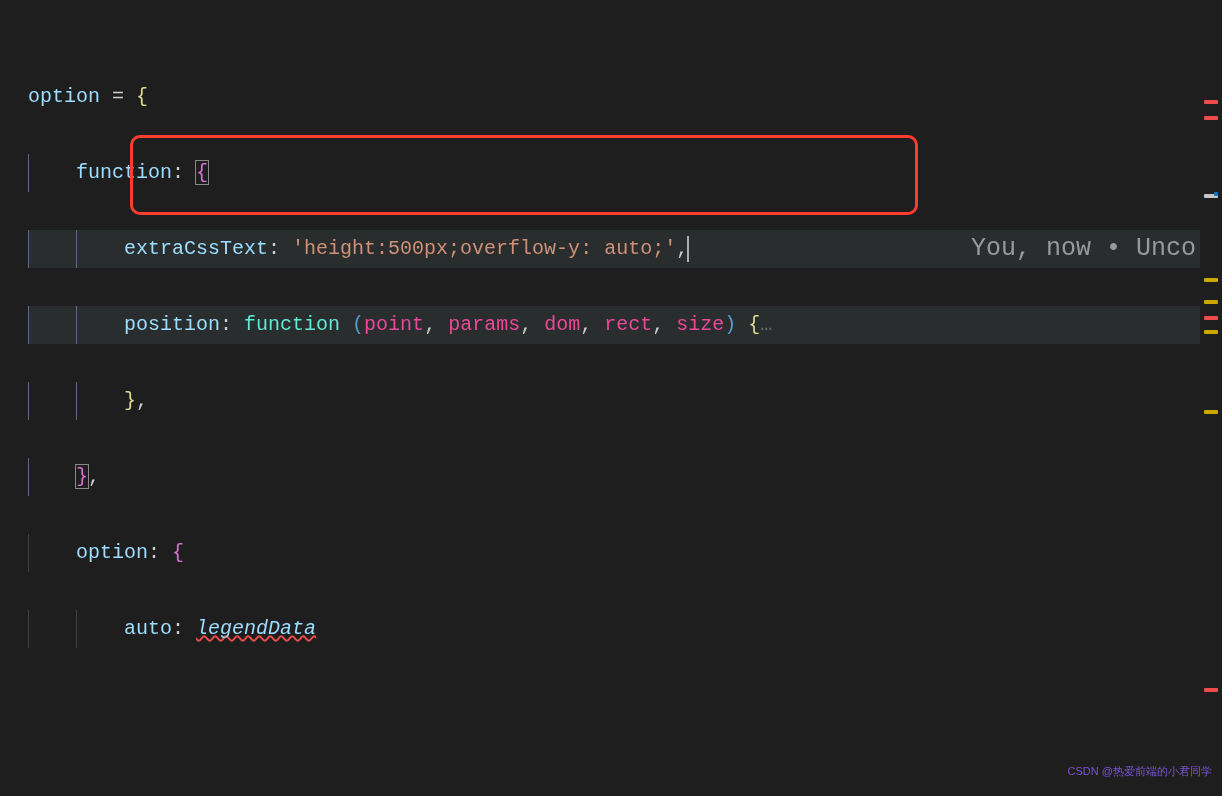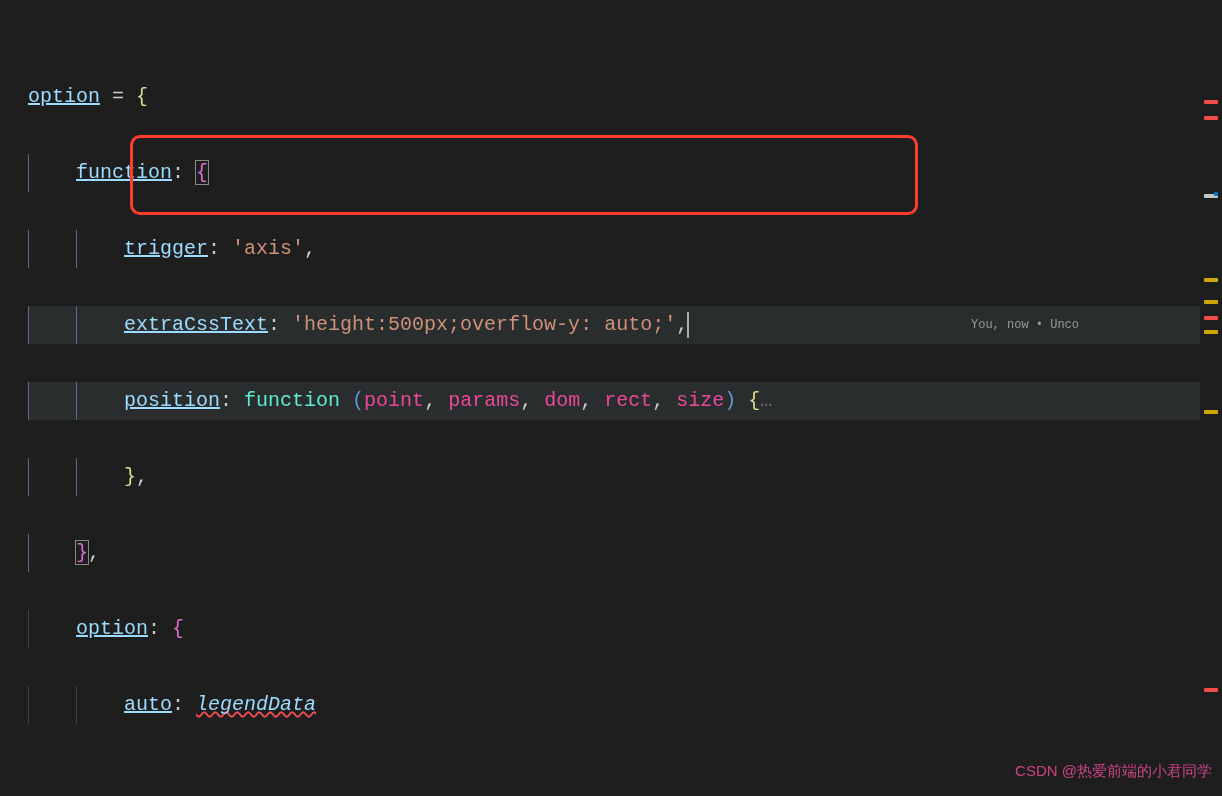--- a/index.html
+++ b/index.html
@@ -15,21 +15,21 @@
     position: relative;
   }
   .code-area {
     padding: 2px 0 0 28px;
     white-space: pre;
   }
   .line { display: block; white-space: pre; position: relative; }
   .hl-line {
     background: #2a2d2e;
   }
-  .tok-variable { color: #9cdcfe; text-decoration: underline; }
+  .tok-variable { color: #9cdcfe; }
   .tok-punct    { color: #cccccc; }
   .tok-brace    { color: #da70d6; }
   .tok-brace-y  { color: #dcdc8a; }
   .tok-brace-b  { color: #569cd6; }
   .tok-string   { color: #ce9178; }
   .tok-keyword  { color: #5eead4; }
   .tok-param    { color: #ec4899; }
   .tok-const    { color: #569cd6; }
   .tok-comment  { color: #6a6a6a; }
   .underline-squiggle {
@@ -58,29 +58,29 @@
   .cursor {
     display: inline-block;
     width: 2px;
     height: 26px;
     background: #aeafad;
     vertical-align: middle;
     margin: 0 -1px;
   }
   .codelens {
     color: #999999;
-    font-size: 12px;
+    font-size: 25px;
     position: absolute;
   }
   .watermark {
     position: absolute;
     right: 10px;
     bottom: 6px;
-    color: #ec4899;
-    font-size: 15px;
+    color: #8b5cf6;
+    font-size: 11px;
     font-family: sans-serif;
     opacity: 0.85;
   }
   .minimap {
     position: absolute;
     top: 0; right: 0; bottom: 0;
     width: 22px;
     background: #1e1e1e;
   }
   .minimap .mark { position: absolute; right: 4px; width: 14px; height: 4px; border-radius: 1px; }
@@ -89,21 +89,20 @@
   .mark-blue   { background: #007acc; }
   .mark-cursor { background: #c6c6c6; width: 22px; right: 0; height: 3px; }
 </style>
 </head>
 <body>
 
 <div class="code-area">
 
 <span class="line"><span class="tok-variable">option</span><span class="tok-punct"> = </span><span class="tok-brace-y">{</span></span>
 <span class="line"><span class="guide guide-active" style="left:0px"></span>    <span class="tok-variable">function</span><span class="tok-punct">:</span> <span class="tok-brace bracket-box">{</span></span>
-<span class="line"><span class="guide guide-active" style="left:0px"></span><span class="guide guide-active" style="left:48px"></span>        <span class="tok-variable">trigger</span><span class="tok-punct">:</span> <span class="tok-string">'axis'</span><span class="tok-punct">,</span></span>
 <span class="line hl-line"><span class="guide guide-active" style="left:0px"></span><span class="guide guide-active" style="left:48px"></span>        <span class="tok-variable">extraCssText</span><span class="tok-punct">:</span> <span class="tok-string">'height:500px;overflow-y: auto;'</span><span class="tok-punct">,</span><span class="cursor"></span><span class="codelens" style="left:943px">You, now • Unco</span></span>
 <span class="line hl-line"><span class="guide guide-active" style="left:0px"></span><span class="guide guide-active" style="left:48px"></span>        <span class="tok-variable">position</span><span class="tok-punct">:</span> <span class="tok-keyword">function</span> <span class="tok-brace-b">(</span><span class="tok-param">point</span><span class="tok-punct">,</span> <span class="tok-param">params</span><span class="tok-punct">,</span> <span class="tok-param">dom</span><span class="tok-punct">,</span> <span class="tok-param">rect</span><span class="tok-punct">,</span> <span class="tok-param">size</span><span class="tok-brace-b">)</span> <span class="tok-brace-y">{</span><span class="tok-comment">…</span></span>
 <span class="line"><span class="guide guide-active" style="left:0px"></span><span class="guide guide-active" style="left:48px"></span>        <span class="tok-brace-y">}</span><span class="tok-punct">,</span></span>
 <span class="line"><span class="guide guide-active" style="left:0px"></span>    <span class="tok-brace bracket-box">}</span><span class="tok-punct">,</span></span>
 <span class="line"><span class="guide" style="left:0px"></span>    <span class="tok-variable">option</span><span class="tok-punct">:</span> <span class="tok-brace">{</span></span>
 <span class="line"><span class="guide" style="left:0px"></span><span class="guide" style="left:48px"></span>        <span class="tok-variable">auto</span><span class="tok-punct">:</span> <span class="tok-variable underline-squiggle">legendData</span></span>
 
 
 
 

